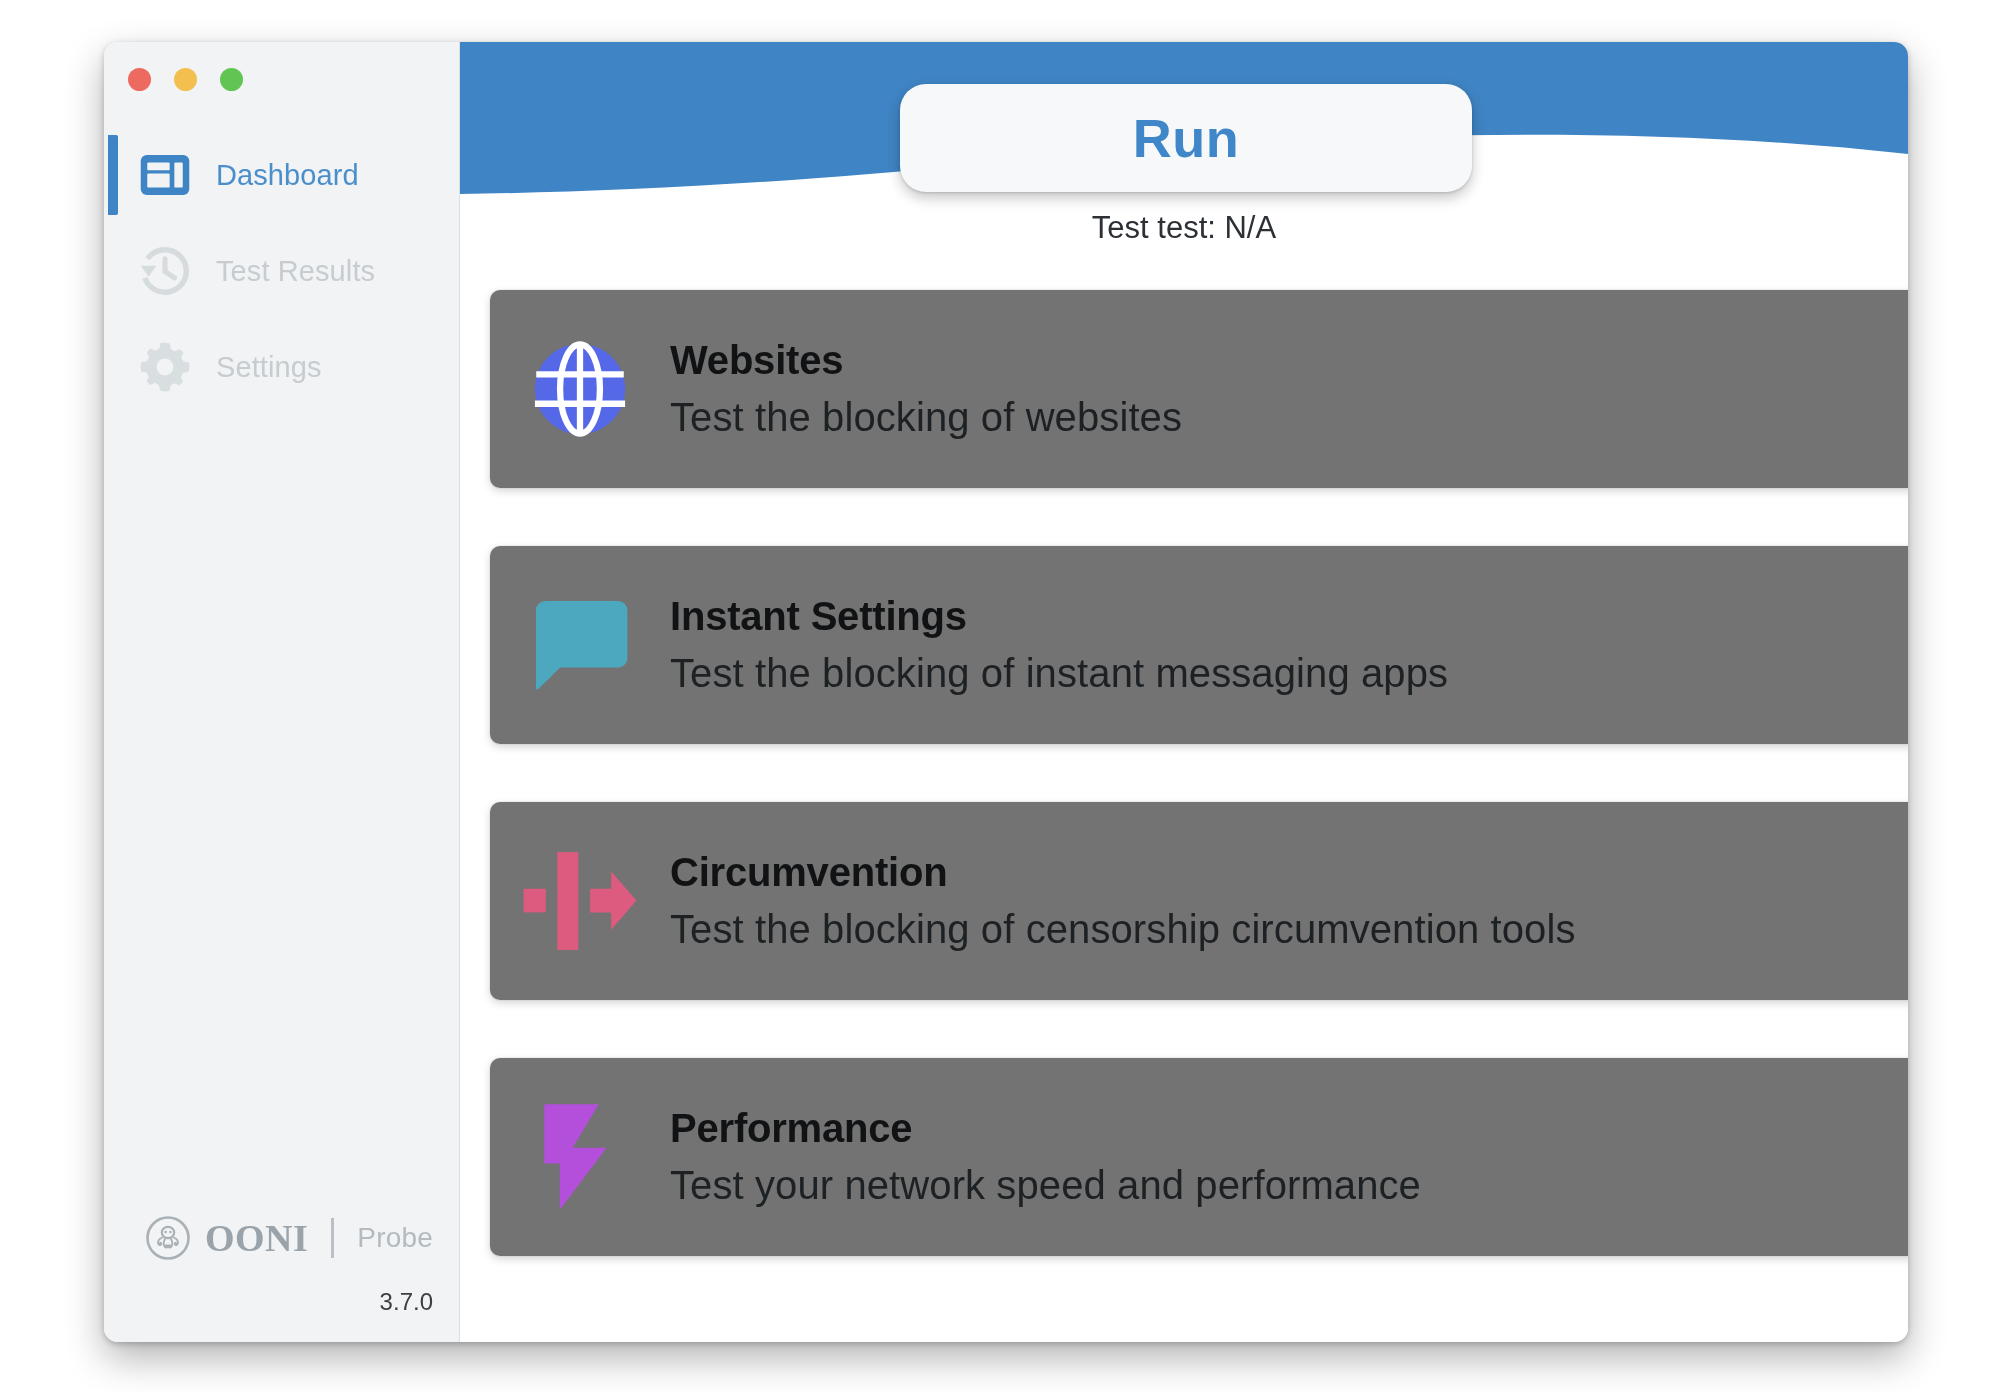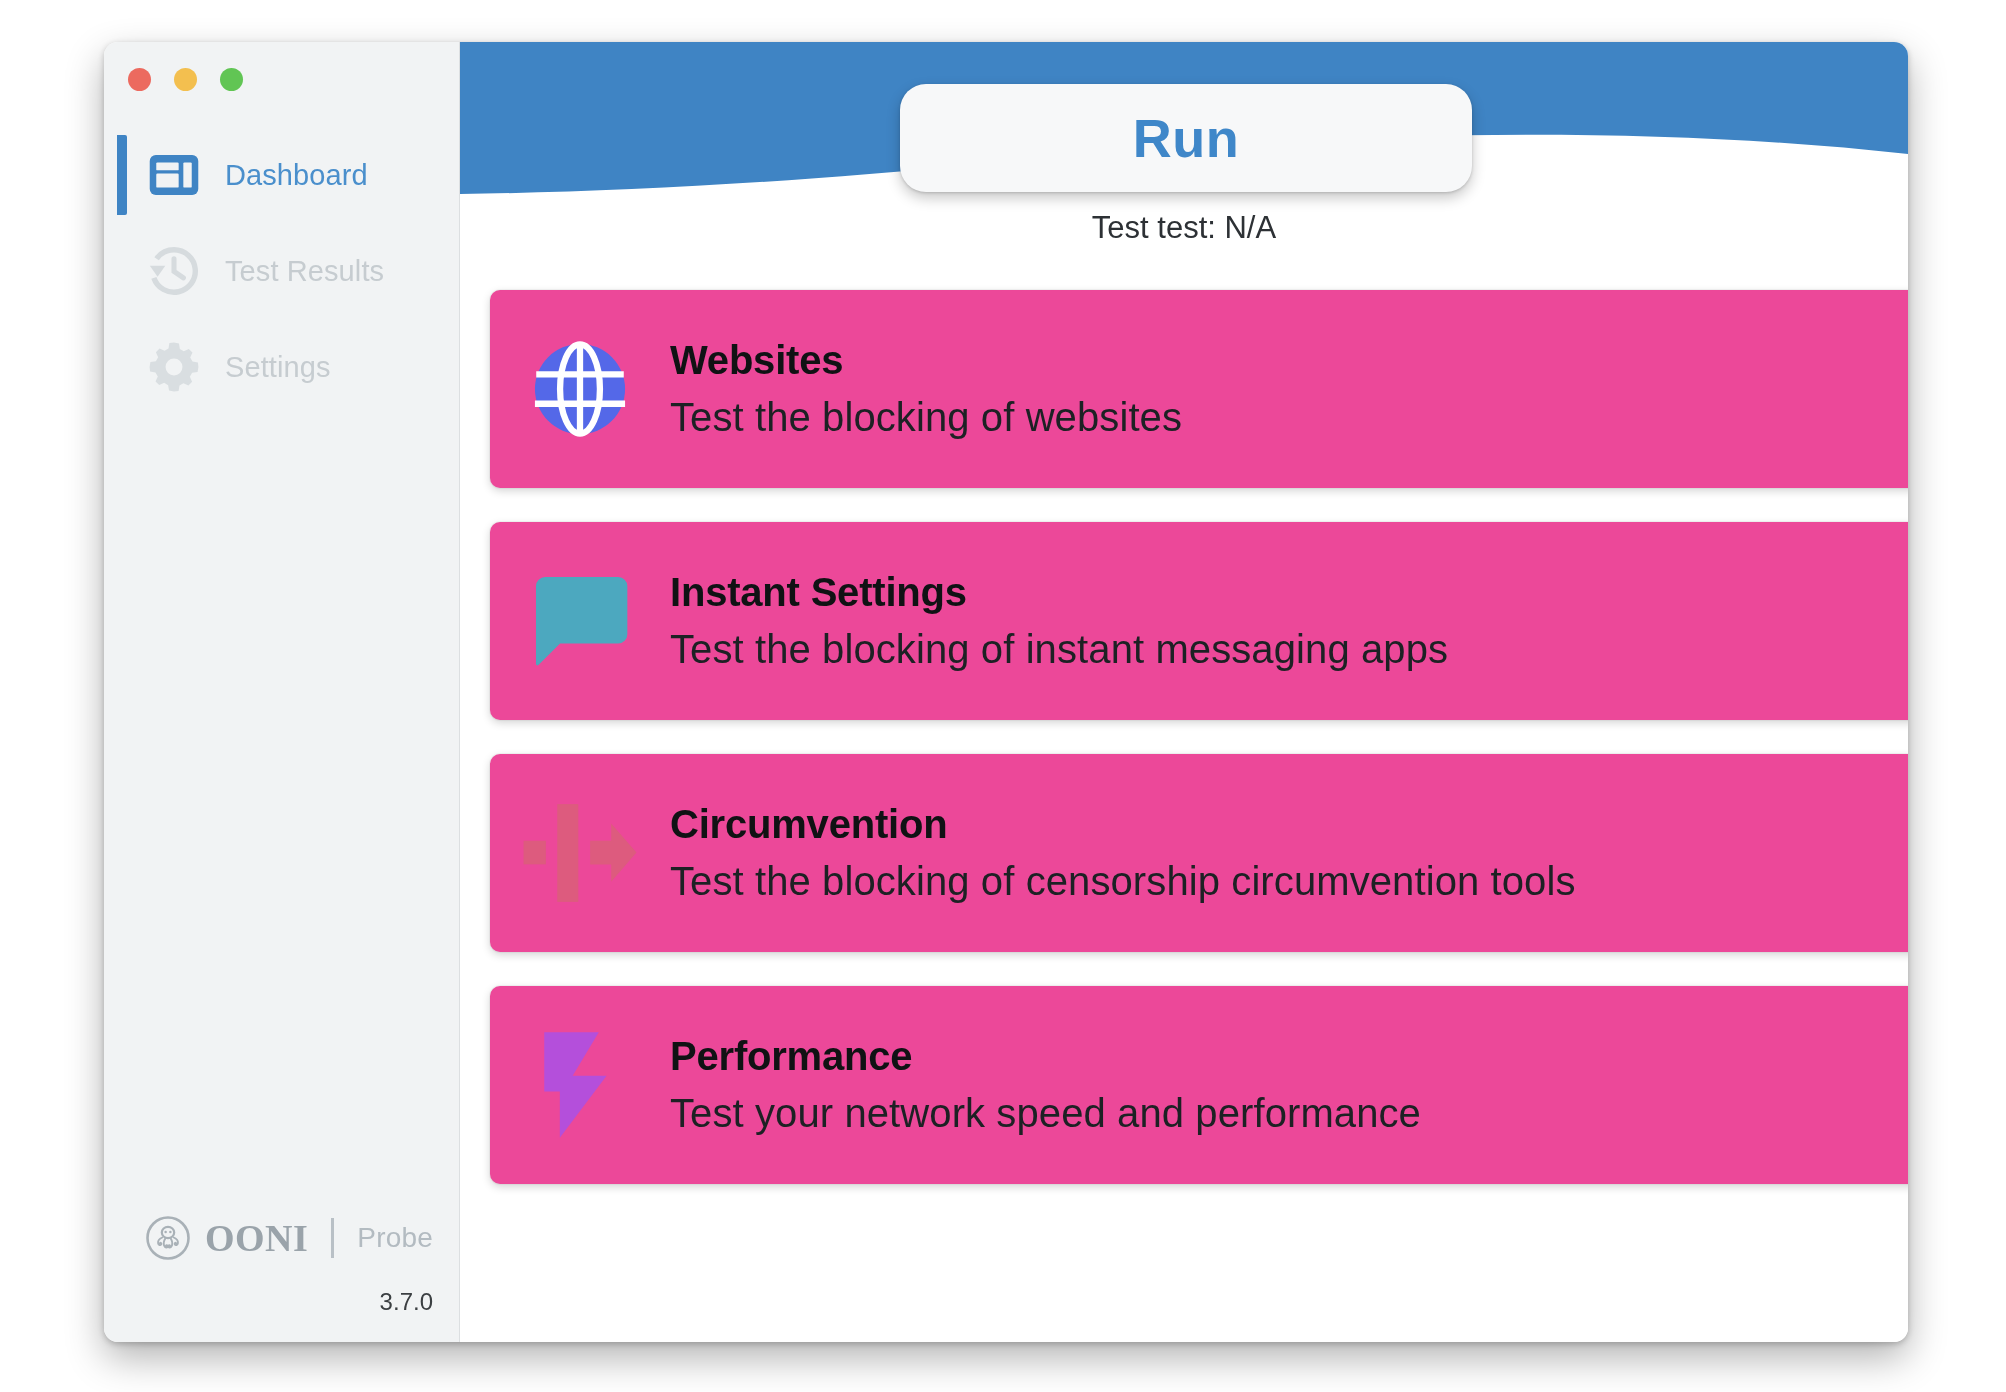--- a/index.html
+++ b/index.html
@@ -39,21 +39,21 @@
   #traffic-lights {
     position: absolute;
     left: 24px; top: 26px;
     display: flex; gap: 23px;
   }
   .tl { width: 23px; height: 23px; border-radius: 50%; }
   .tl-close { background: #ec6a5f; }
   .tl-min   { background: #f3bf4f; }
   .tl-max   { background: #61c554; }
 
-  #nav { position: absolute; left: 13px; top: 85px; width: 100%; }
+  #nav { position: absolute; left: 4px; top: 85px; width: 100%; }
 
   .nav-item {
     position: relative;
     display: flex; align-items: center;
     height: 96px;
     padding-left: 28px;
     cursor: pointer;
   }
   .nav-item .nav-icon {
     width: 58px; height: 58px;
@@ -155,25 +155,25 @@
 
   
   #cards {
     position: absolute;
     left: 30px; top: 248px;
     width: 1388px;
   }
   .card {
     position: relative;
     width: 1432px; height: 198px;
-    background: #ec4899;
+    background: #737373;
     border-radius: 10px;
     box-shadow: 0 3px 8px rgba(0,0,0,0.17), 0 0 0 1px rgba(0,0,0,0.035);
     display: flex; align-items: center;
-    margin-bottom: 34px;
+    margin-bottom: 58px;
     cursor: pointer;
   }
   .card-icon {
     width: 180px;
     display: flex; align-items: center; justify-content: center;
     flex: none;
   }
   .card-text { flex: 1; padding-right: 30px; }
   .card-title {
     font-size: 40px;

